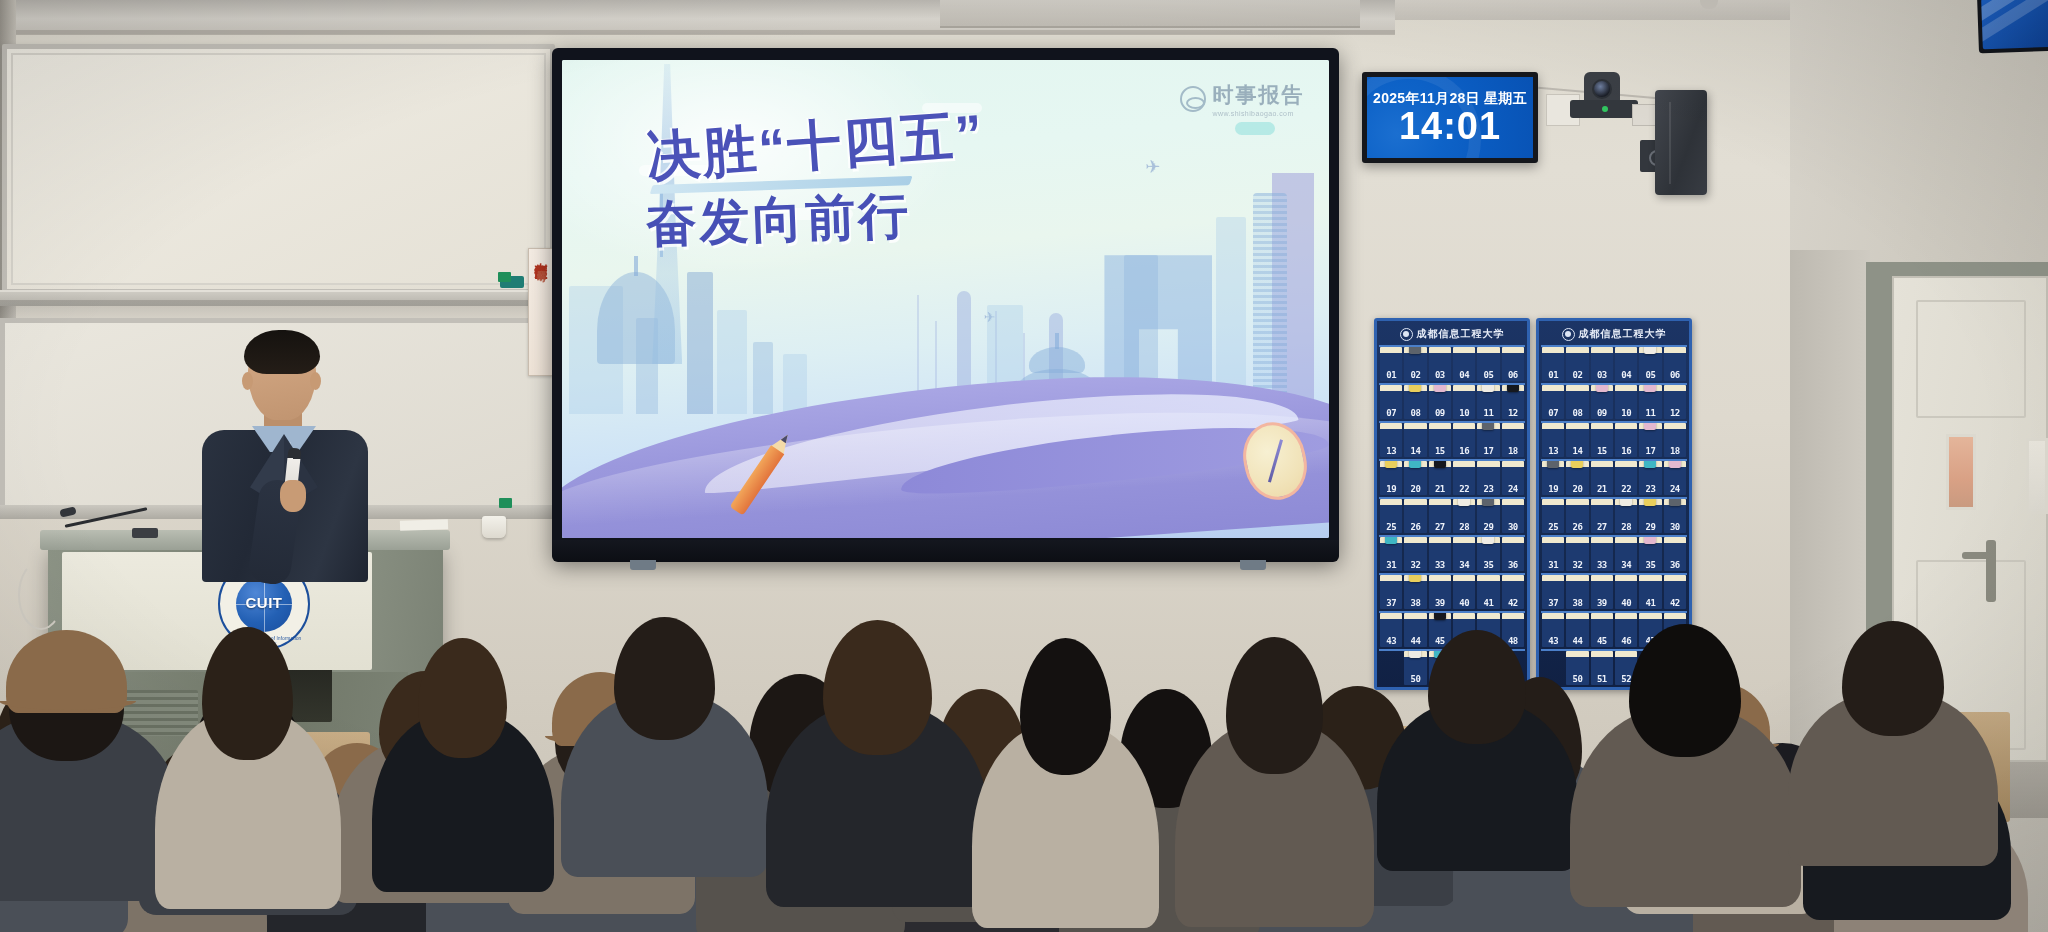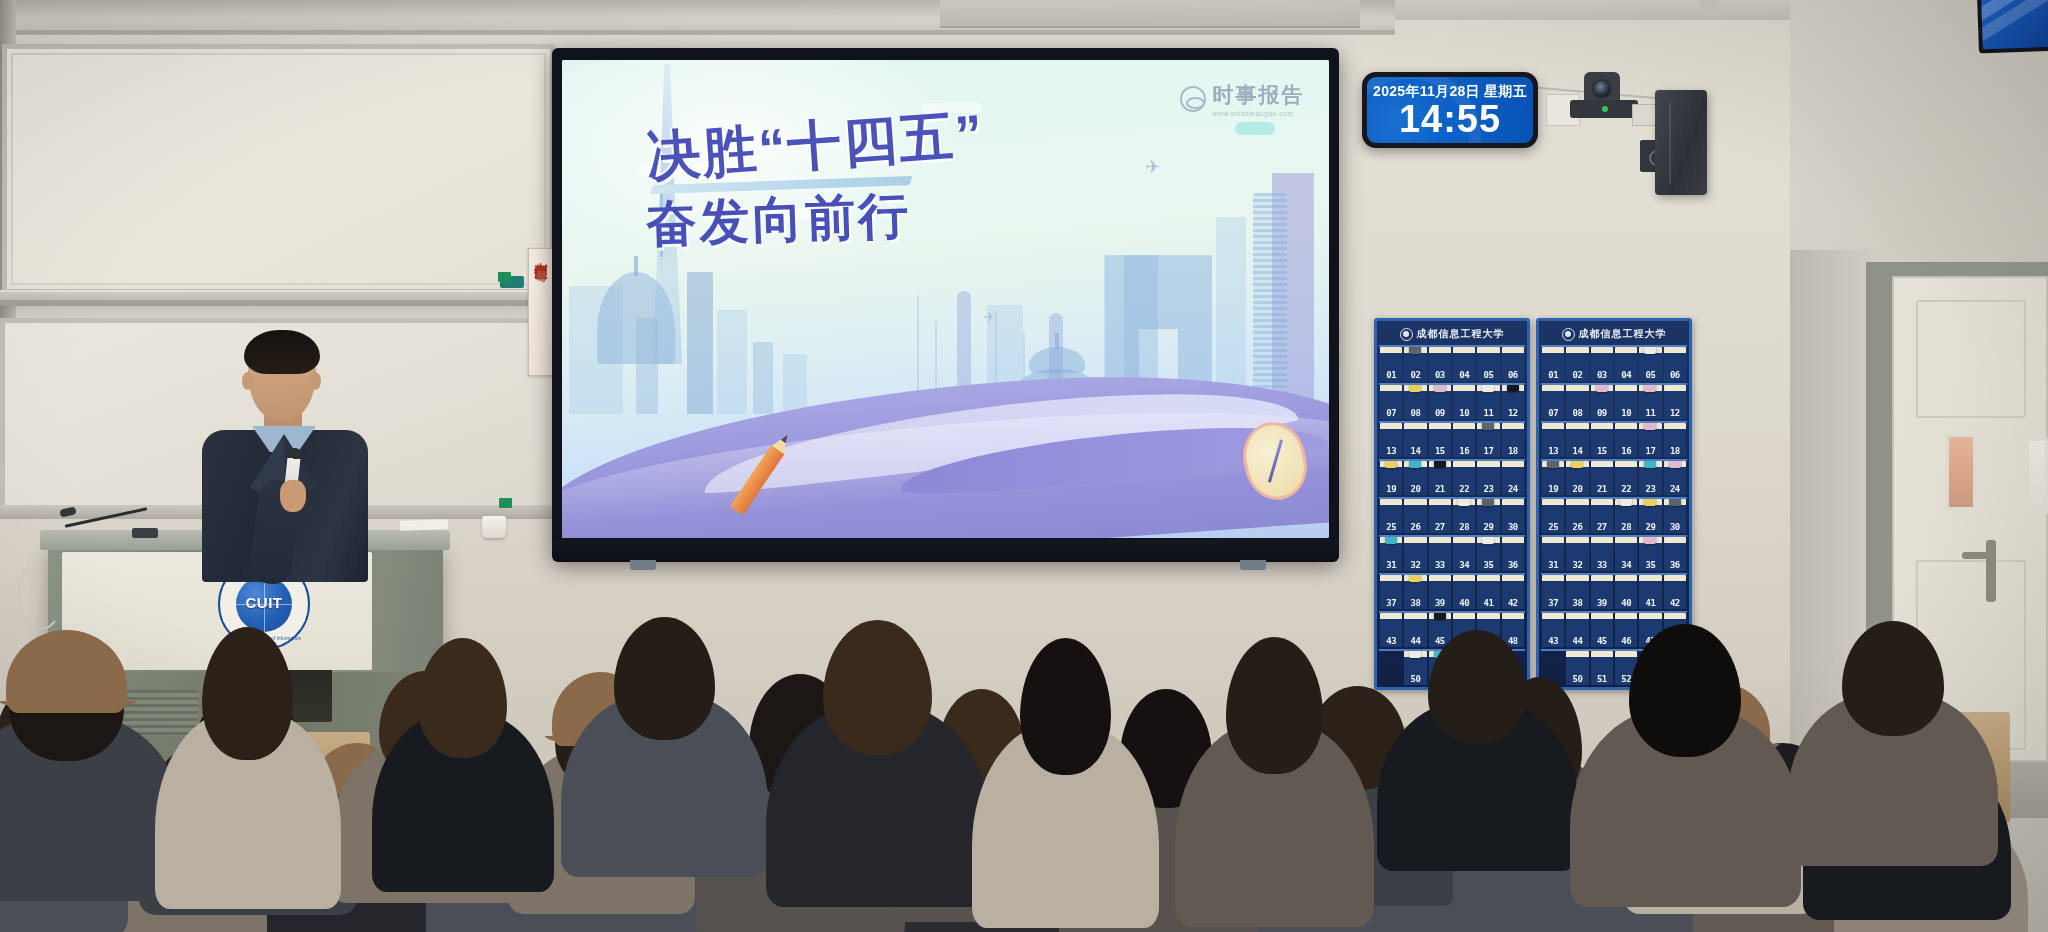--- a/index.html
+++ b/index.html
@@ -365,24 +365,24 @@
   .slide-logo .txt{ display:flex; flex-direction:column; }
   .slide-logo .name{
     font-size:21px; font-weight:700; color:#7d94a8; letter-spacing:2px;
   }
   .slide-logo .url{
     font-size:7px; color:#98aab8; letter-spacing:.4px; margin-top:1px;
   }
 
   
   .clock{
-    position:absolute; left:1362px; top:72px; width:176px; height:76px;
+    position:absolute; left:1362px; top:72px; width:176px; height:91px;
     background:#0b0d10;
     border:5px solid #15171c;
-    border-radius:14px;
+    border-radius:3px;
     box-shadow:0 4px 12px rgba(0,0,0,.35);
     overflow:hidden;
   }
   .clock-face{
     position:absolute; inset:0;
     background:
       radial-gradient(circle at 18% 70%, #1b6fd0 0%, #0e63c8 30%, #0a5bc0 60%, #0852b4 100%);
     display:flex; flex-direction:column; align-items:center; justify-content:center;
   }
   .clock-face::before{
@@ -923,21 +923,21 @@
     </div>
   </div>
   <div class="screen-bezel-bottom"></div>
   <div class="screen-stand-l"></div>
   <div class="screen-stand-r"></div>
 
   <div class="clock-cable"></div>
   <div class="clock">
     <div class="clock-face">
       <span class="clock-date">2025年11月28日 星期五</span>
-      <span class="clock-time">14:55</span>
+      <span class="clock-time">14:01</span>
     </div>
   </div>
 
   <div class="smoke-det"></div>
   <div class="ptz-cam">
     <div class="plate"></div>
     <div class="head"></div>
     <div class="lens"></div>
     <div class="base"></div>
     <div class="led"></div>

